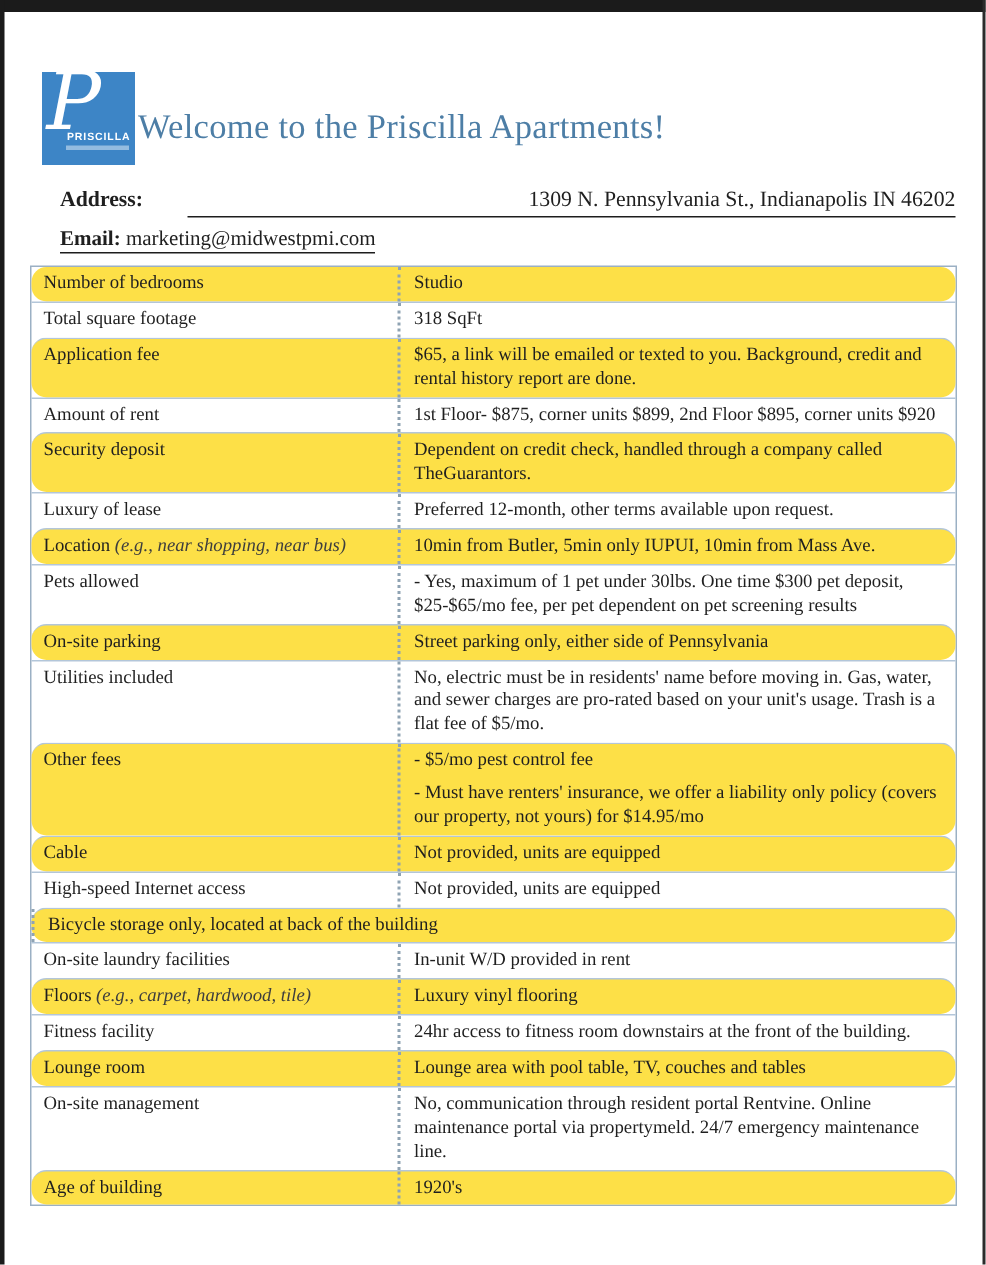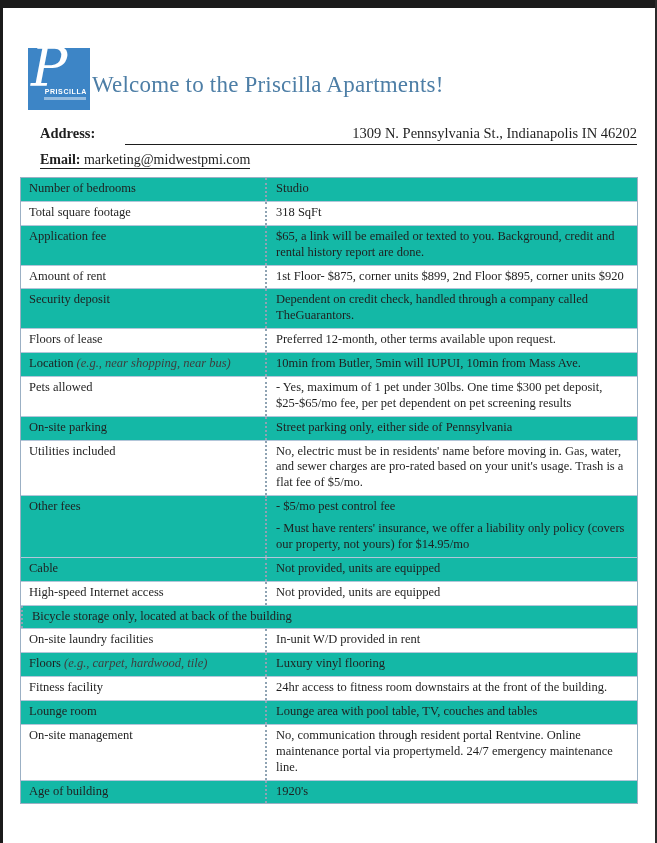--- a/index.html
+++ b/index.html
@@ -32,21 +32,21 @@
   .address-row{display:flex;align-items:baseline;margin:15px 18px 0 37px;font-size:14.5px;}
   .address-label{font-weight:bold;white-space:nowrap;}
   .address-line{flex:1;margin-left:30px;border-bottom:1.5px solid #1d1d1d;padding-bottom:2px;text-align:right;}
   .email-row{margin:7px 18px 0 37px;font-size:14px;}
   .email-underline{border-bottom:1.5px solid #1d1d1d;padding-bottom:1px;}
   .email-label{font-weight:bold;}
 
   .info-table{margin:9px 17px 0 17px;border:1px solid #9bb0c4;}
   .t-row{display:flex;border-top:1px solid #b3c6d9;}
   .t-row:first-child{border-top:none;}
-  .t-row.shaded{background:#14b8a6;}
+  .t-row.shaded{background:#fde047;border-radius:10px;}
   .cell-label{
     width:230px;flex:0 0 auto;padding:3px 6px 4px 8px;
     font-size:12.5px;line-height:1.27;
   }
   .cell-value{
     flex:1;border-left:2px dotted #8fa3b3;padding:3px 10px 4px 9px;
     font-size:12.5px;line-height:1.27;
   }
   .cell-value p{margin:0 0 6px 0;}
   .cell-value p:last-child{margin-bottom:0;}
@@ -107,29 +107,29 @@
           <p>1st Floor- $875, corner units $899, 2nd Floor $895, corner units $920</p>
         </div>
   </div>
       <div class="t-row shaded">
     <div class="cell-label"><span>Security deposit</span></div>
     <div class="cell-value">
           <p>Dependent on credit check, handled through a company called TheGuarantors.</p>
         </div>
   </div>
       <div class="t-row">
-    <div class="cell-label"><span>Floors of lease</span></div>
+    <div class="cell-label"><span>Luxury of lease</span></div>
     <div class="cell-value">
           <p>Preferred 12-month, other terms available upon request.</p>
         </div>
   </div>
       <div class="t-row shaded">
     <div class="cell-label"><span>Location</span><span class="label-note"> (e.g., near shopping, near bus)</span></div>
     <div class="cell-value">
-          <p>10min from Butler, 5min will IUPUI, 10min from Mass Ave.</p>
+          <p>10min from Butler, 5min only IUPUI, 10min from Mass Ave.</p>
         </div>
   </div>
       <div class="t-row">
     <div class="cell-label"><span>Pets allowed</span></div>
     <div class="cell-value">
           <p>- Yes, maximum of 1 pet under 30lbs. One time $300 pet deposit, $25-$65/mo fee, per pet dependent on pet screening results</p>
         </div>
   </div>
       <div class="t-row shaded">
     <div class="cell-label"><span>On-site parking</span></div>

